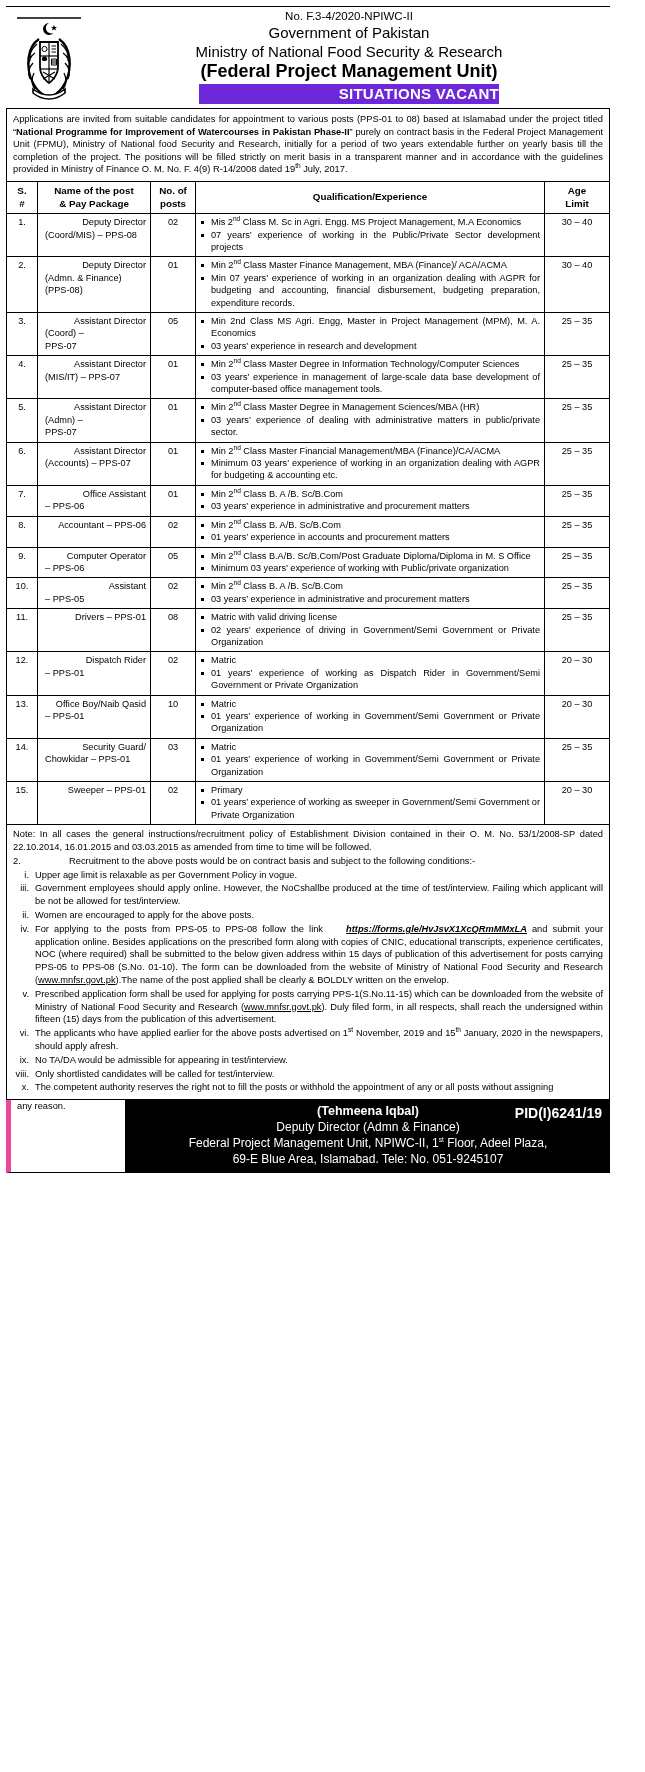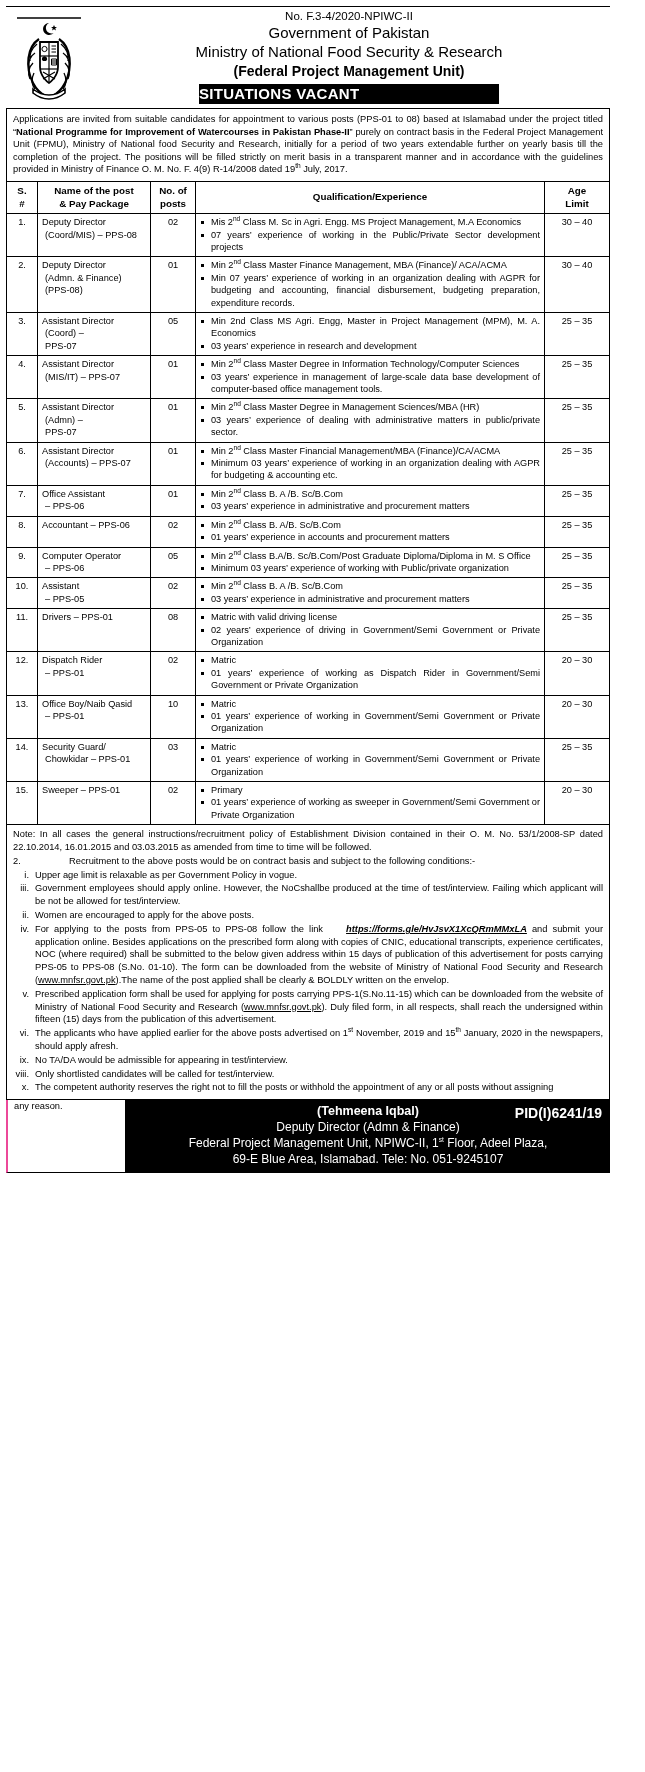--- a/index.html
+++ b/index.html
@@ -33,27 +33,27 @@
   }
   .emblem svg{display:block;}
   .head-text{
     flex:1 1 auto;
     text-align:center;
     padding-right:4px;
   }
   .file-no{font-size:11.5px;line-height:14px;margin-bottom:1px;}
   .gov{font-size:15px;line-height:18px;}
   .ministry{font-size:15px;line-height:19px;}
-  .fpmu{font-size:14px;line-height:19px;font-weight:bold;margin-top:1px;}
+  .fpmu{font-size:18px;line-height:19px;font-weight:bold;margin-top:1px;}
   .sit-vacant{
-    background:#000000;color:#fff;font-weight:bold;
+    background:#6d28d9;color:#fff;font-weight:bold;
     font-size:15px;line-height:20px;
     margin:3px auto 0 auto;
     width:300px;
-    text-align:left;
+    text-align:right;
     letter-spacing:.3px;
   }
 
   
   .intro-wrap{
     border:1px solid #000;
     border-bottom:none;
     margin-top:3px;
     padding:4px 6px 5px 6px;
   }
@@ -105,21 +105,21 @@
     text-align:justify;
     margin:0 0 0 0;
   }
   ul.qual li:before{
     content:"";
     position:absolute;
     left:1px;top:5px;
     width:3px;height:3px;
     background:#000;
   }
-  .post-line{display:block;}
+  .post-line{display:block;text-align:right;}
   .post-indent{display:block;padding-left:3px;}
 
   
   .notes{
     border:1px solid #000;
     border-top:none;
     padding:3px 6px 4px 6px;
     font-size:9.3px;
     line-height:12.8px;
   }
@@ -148,21 +148,21 @@
   .lnk{font-style:italic;font-weight:bold;text-decoration:underline;margin-left:18px;}
   .und{text-decoration:underline;}
 
   
   .footer-row{
     display:flex;
     align-items:stretch;
   }
   .footer-left{
     width:120px;flex:0 0 120px;
-    border-left:2px solid #ec4899;
+    border-left:5px solid #ec4899;
     border-right:1px solid #000;
     border-bottom:1px solid #000;
     font-size:9.3px;
     line-height:12.8px;
     padding:0 6px 2px 6px;
     box-sizing:border-box;
     background:#fff;
   }
   .footer-black{
     flex:1 1 auto;

